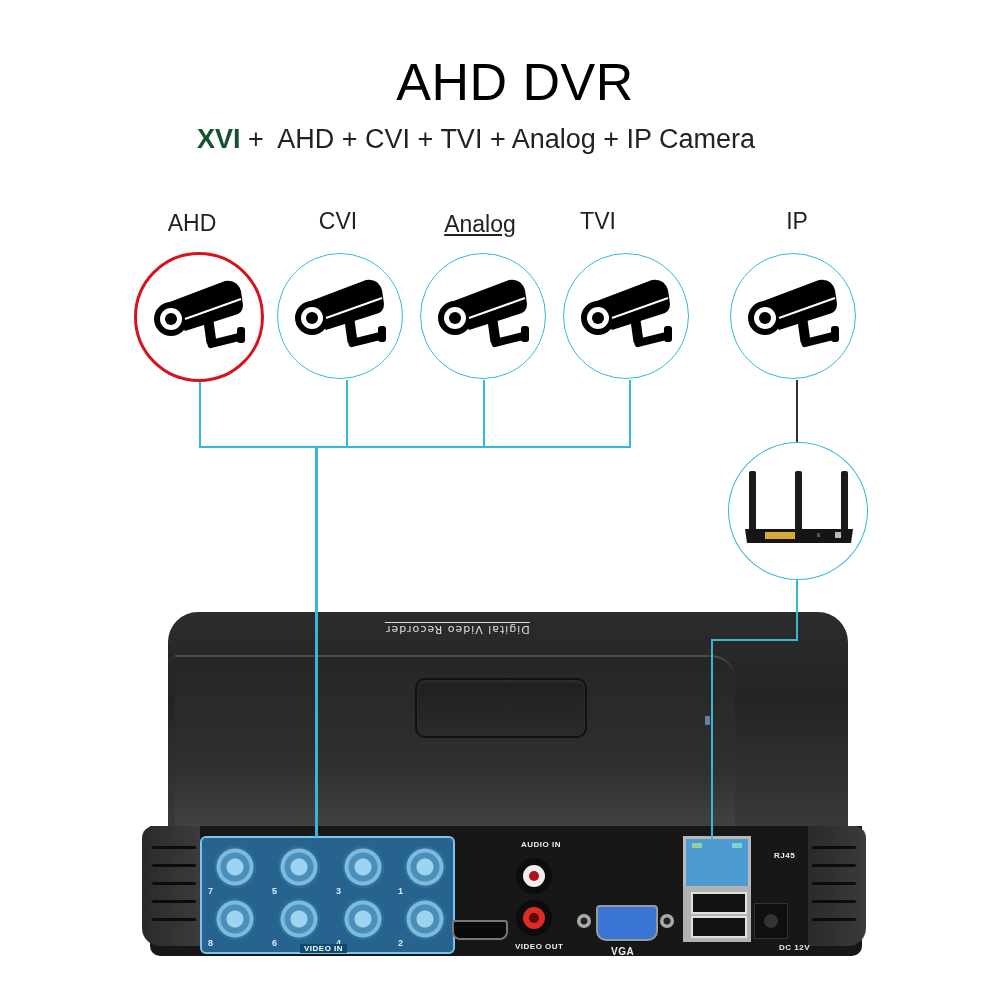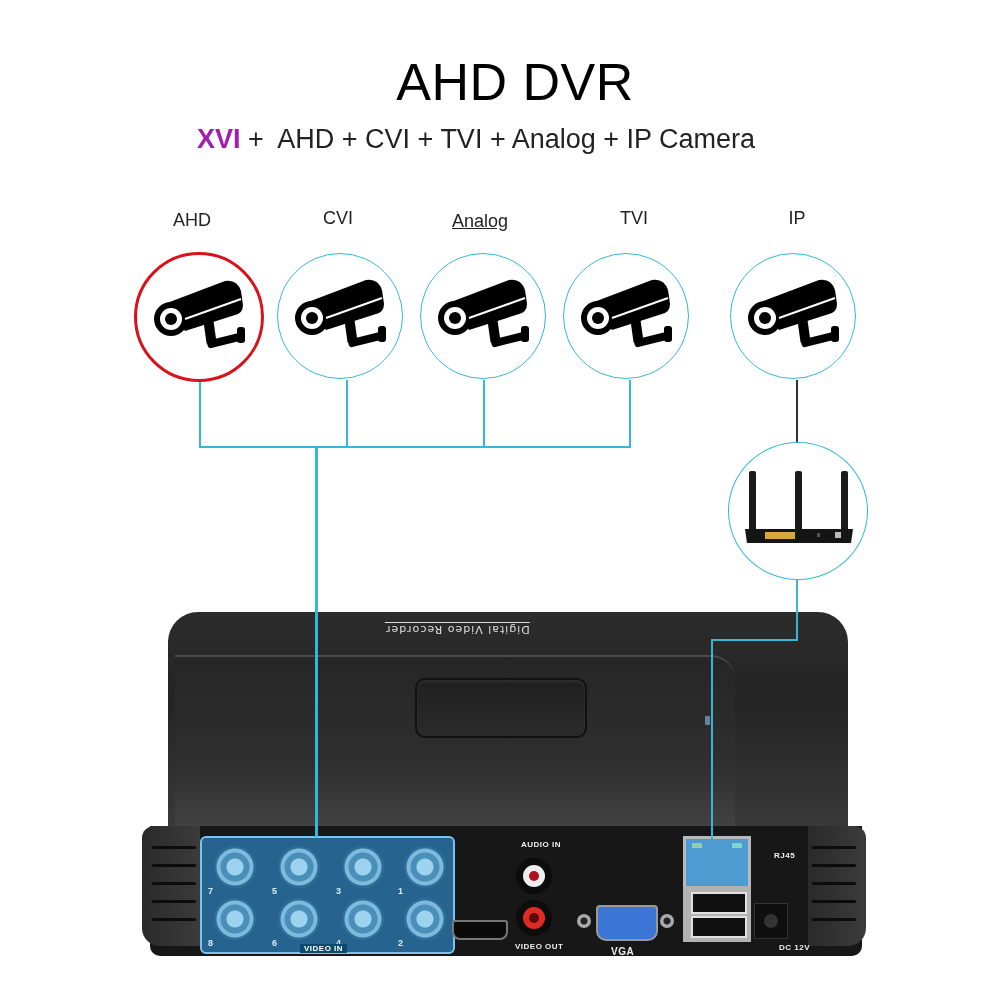--- a/index.html
+++ b/index.html
@@ -1,20 +1,20 @@
 <!DOCTYPE html>
 <html><head>
 <meta charset="utf-8">
 <style>
   html, body { margin: 0; padding: 0; background: #ffffff; }
   body { width: 1000px; height: 1000px; position: relative; overflow: hidden; font-family: "Liberation Sans", sans-serif; color: #111; }
   .title { position: absolute; left: 0; width: 1000px; top: 52px; text-align: center; font-size: 52px; font-weight: 400; color: #000; letter-spacing: 0.5px; padding-left: 30px; box-sizing: border-box; }
   .subtitle { position: absolute; left: 197px; top: 124px; font-size: 27px; color: #222; white-space: pre; }
-  .subtitle b { font-weight: 700; color: #a21caf; text-align: right; }
-  .cam-label { position: absolute; font-size: 18px; color: #222; text-align: center; width: 140px; }
+  .subtitle b { font-weight: 700; color: #14532d; text-align: right; }
+  .cam-label { position: absolute; font-size: 23px; color: #222; text-align: center; width: 140px; }
   .cam-circle { position: absolute; width: 126px; height: 126px; border-radius: 50%; border: 1.5px solid #35b8d6; background: #fff; box-sizing: border-box; }
   .cam-circle.selected { border: 3.5px solid #d8121b; }
   .cam-circle svg { position: absolute; left: 8px; top: 14px; }
   .line { position: absolute; background: #35b8d6; }
   .line.dark { background: #333; }
   .router-circle { position: absolute; left: 728px; top: 442px; width: 140px; height: 138px; border-radius: 50%; border: 1.5px solid #35b8d6; box-sizing: border-box; background: #fff; }
   
   .dvr-top { position: absolute; left: 168px; top: 612px; width: 680px; height: 222px; border-radius: 30px 30px 6px 6px; background: linear-gradient(180deg, #2c2c2c 0%, #242424 40%, #3a3a3a 100%); }
   .dvr-panel { position: absolute; left: 175px; top: 655px; width: 560px; height: 180px; border-top-right-radius: 24px; background: linear-gradient(180deg, #262626 0%, #2f2f2f 60%, #454545 100%); border-top: 2px solid #4a4a4a; }
   .dvr-label { position: absolute; left: 385px; top: 622px; font-size: 11px; color: #ddd; transform: rotate(180deg); letter-spacing: 1px; border-bottom: 1px solid #ddd; font-family: "DejaVu Sans", sans-serif; }
@@ -43,21 +43,21 @@
 </style>
 </head>
 <body>
 
 <div class="title">AHD DVR</div>
 <div class="subtitle"><b>XVI</b><span> +  AHD + CVI + TVI + Analog + IP Camera</span></div>
 
 <div class="cam-label" style="left:122px; top:210px;">AHD</div>
 <div class="cam-label" style="left:268px; top:208px;">CVI</div>
 <div class="cam-label" style="left:410px; top:211px;text-decoration:underline;">Analog</div>
-<div class="cam-label" style="left:564px; top:208px;">TVI</div>
+<div class="cam-label" style="left:528px; top:208px;">TVI</div>
 <div class="cam-label" style="left:727px; top:208px;">IP</div>
 
 <div class="cam-circle selected" style="left:134px; top:252px; width:130px; height:130px;">
   <svg width="112" height="90" viewBox="0 0 112 90">
     <g fill="#000">
         <path d="M22 34 L80 12 Q92 10 96 22 L98 36 Q98 44 90 46 L40 62 Z"></path>
         <circle cx="26" cy="50" r="17"></circle>
         <rect x="60" y="52" width="10" height="22" transform="rotate(-8 65 63)"></rect>
         <rect x="62" y="68" width="34" height="8" rx="3" transform="rotate(-14 78 72)"></rect>
         <rect x="92" y="58" width="8" height="16" rx="3"></rect>

